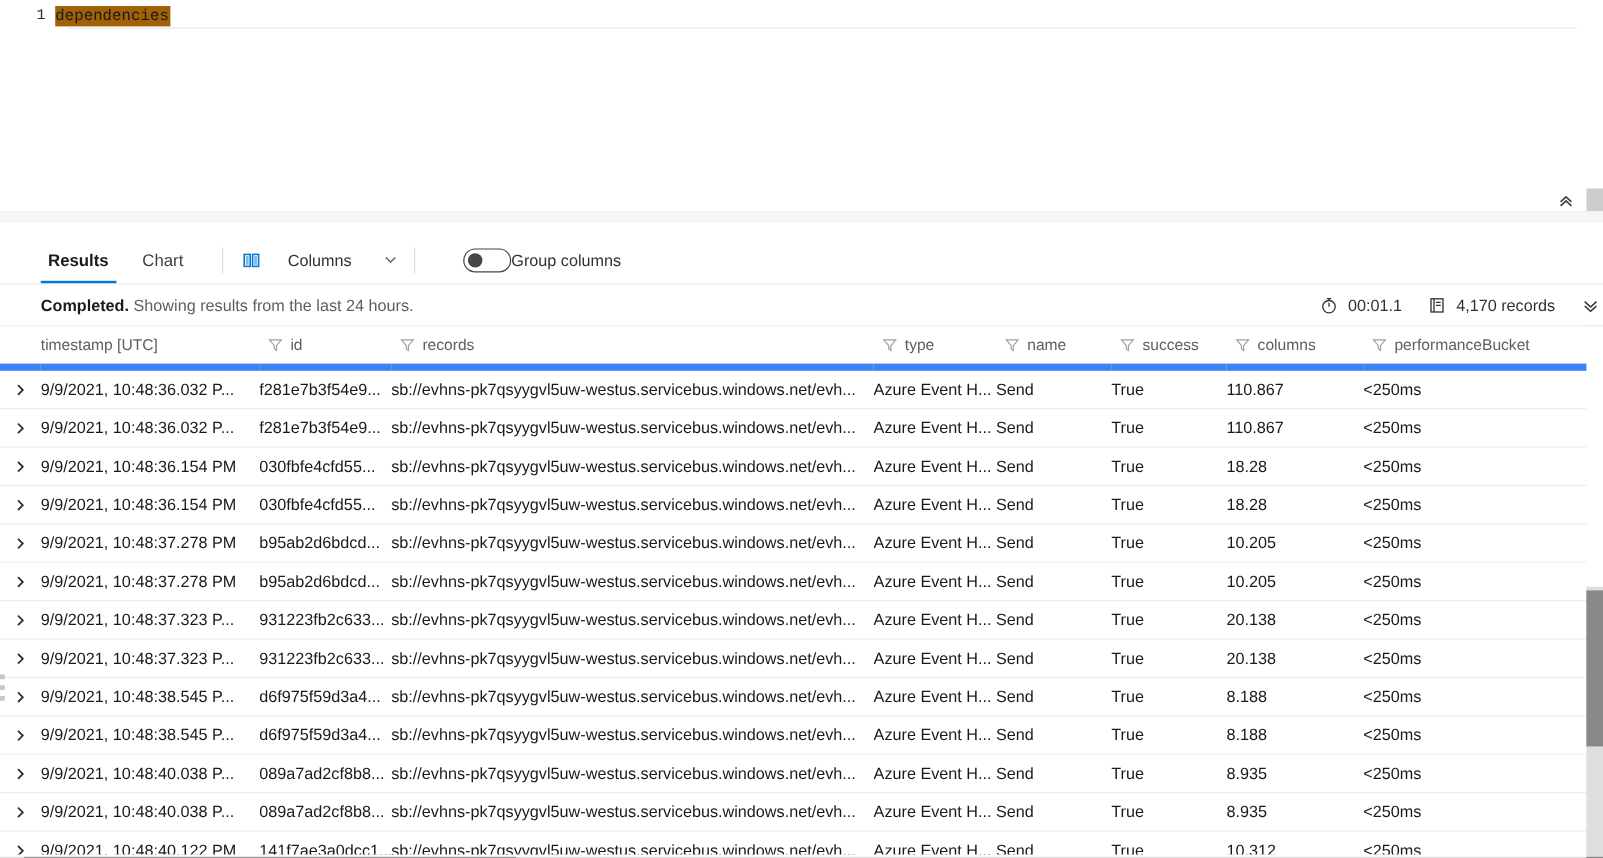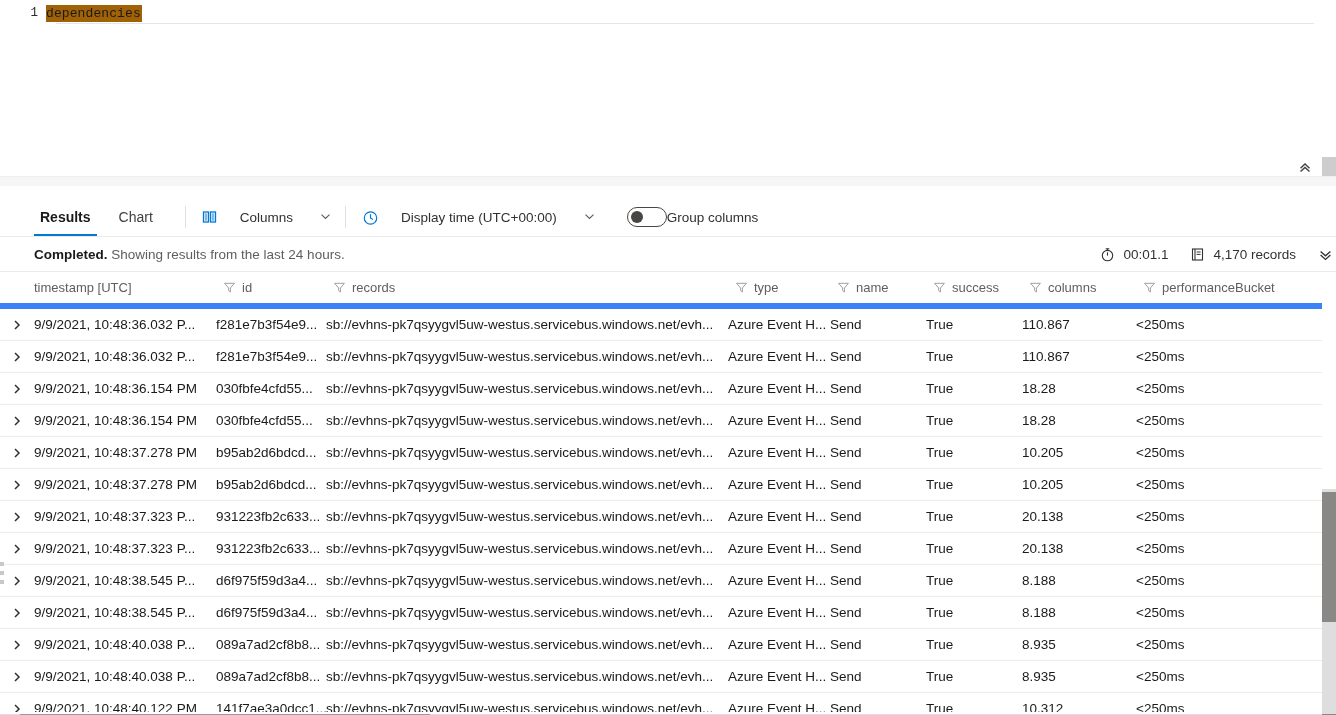--- a/index.html
+++ b/index.html
@@ -257,32 +257,20 @@
         <span>Columns</span>
         <span class="caret">
           <svg width="11" height="11" viewBox="0 0 11 11">
             <path d="M1.5 3.6 L5.5 7.4 L9.5 3.6" fill="none" stroke="#605e5c" stroke-width="1.2"></path>
           </svg>
         </span>
       </div>
 
       <div class="tb-sep"></div>
 
-      <div class="tb-btn">
-        <svg width="17" height="17" viewBox="0 0 17 17">
-          <circle cx="8.5" cy="9" r="6.2" fill="none" stroke="#0078d4" stroke-width="1.2"></circle>
-          <path d="M8.5 5.3 L8.5 9 L11 10.4" fill="none" stroke="#0078d4" stroke-width="1.2"></path>
-        </svg>
-        <span>Display time (UTC+00:00)</span>
-        <span class="caret">
-          <svg width="11" height="11" viewBox="0 0 11 11">
-            <path d="M1.5 3.6 L5.5 7.4 L9.5 3.6" fill="none" stroke="#605e5c" stroke-width="1.2"></path>
-          </svg>
-        </span>
-      </div>
 
       <div class="toggle-wrap">
         <span class="toggle">
           <span class="knob"></span>
         </span>
         <span class="toggle-label">Group columns</span>
       </div>
     </div>
 
     <div class="statusbar">

